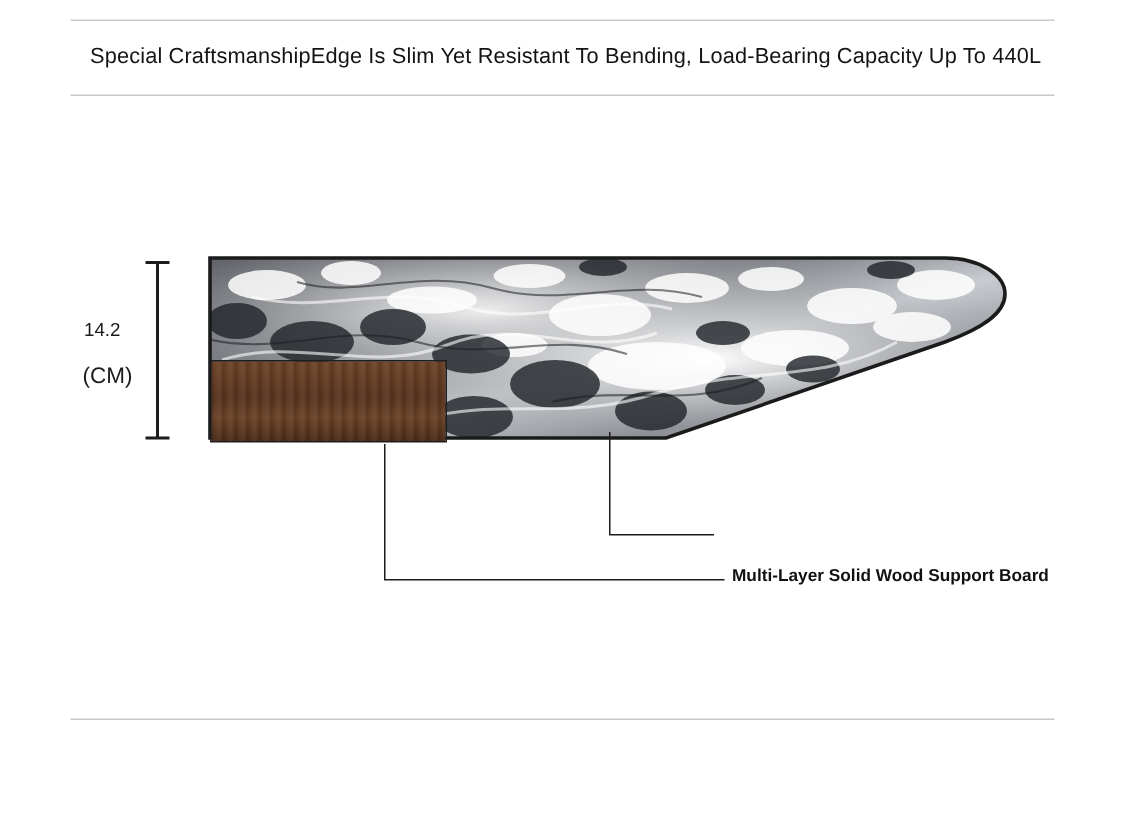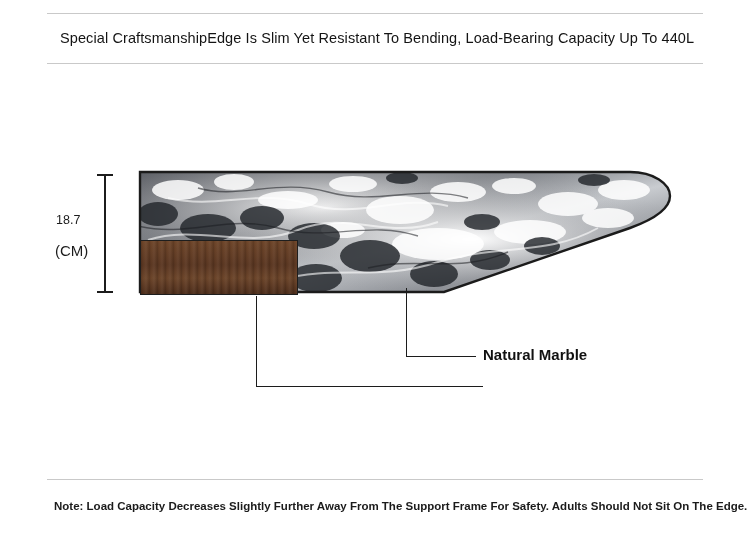--- a/index.html
+++ b/index.html
@@ -186,21 +186,21 @@
 
   <div class="headline">Special CraftsmanshipEdge Is Slim Yet Resistant To Bending, Load-Bearing Capacity Up To 440L</div>
 
   <div class="rule rule-mid"></div>
 
   <div class="diagram">
 
     <div class="dim-line"></div>
     <div class="dim-cap dim-cap-top"></div>
     <div class="dim-cap dim-cap-bottom"></div>
-    <div class="dim-value">18.7</div>
+    <div class="dim-value">14.2</div>
     <div class="dim-unit">(CM)</div>
 
     <div class="slab-wrap">
       <svg width="536" height="126" viewBox="0 0 536 126">
         <defs>
           <clipPath id="slabClip">
             <path d="M2,2 L492,2 C516,2 532,14 532,26 C532,40 514,50 492,58 L306,122 L150,122 L2,122 Z"></path>
           </clipPath>
           <radialGradient id="g1" cx="35%" cy="30%" r="55%">
             <stop offset="0%" stop-color="#fbfbfb"></stop>
@@ -268,24 +268,23 @@
         </g>
 
         <path d="M2,2 L492,2 C516,2 532,14 532,26 C532,40 514,50 492,58 L306,122 L150,122 L2,122 Z" fill="none" stroke="#1b1b1b" stroke-width="2.4"></path>
       </svg>
     </div>
 
     <div class="wood"></div>
 
     <div class="leader leader-marble-v"></div>
     <div class="leader leader-marble-h"></div>
-    <div class="label-marble">Natural Marble</div>
 
     <div class="leader leader-wood-v"></div>
     <div class="leader leader-wood-h"></div>
+    <div class="label-wood">Multi-Layer Solid Wood Support Board</div>
 
   </div>
 
   <div class="rule rule-bottom"></div>
 
-  <div class="footnote">Note: Load Capacity Decreases Slightly Further Away From The Support Frame For Safety. Adults Should Not Sit On The Edge.</div>
 
 </div>
 
 </body></html>

